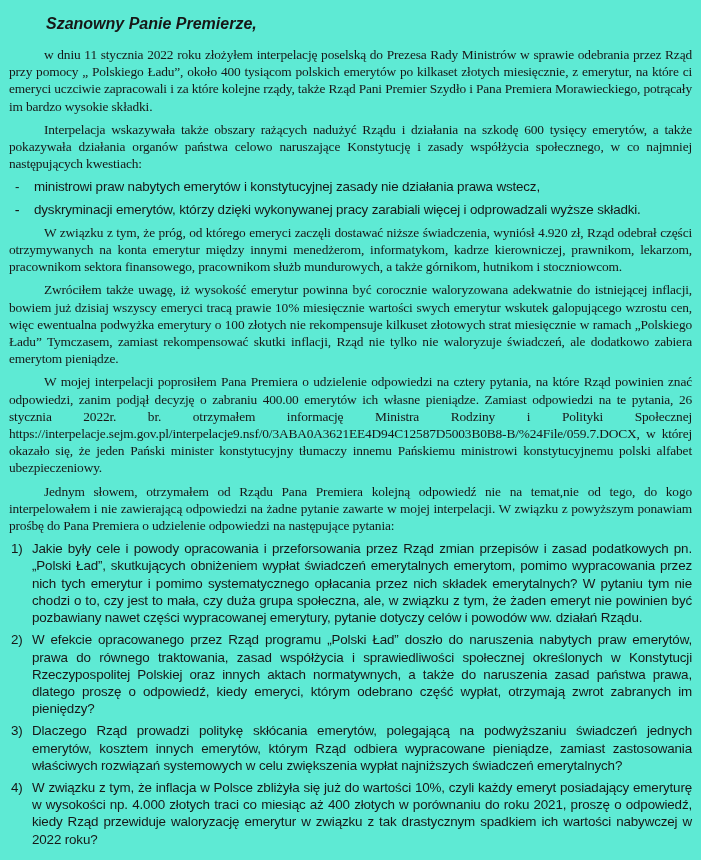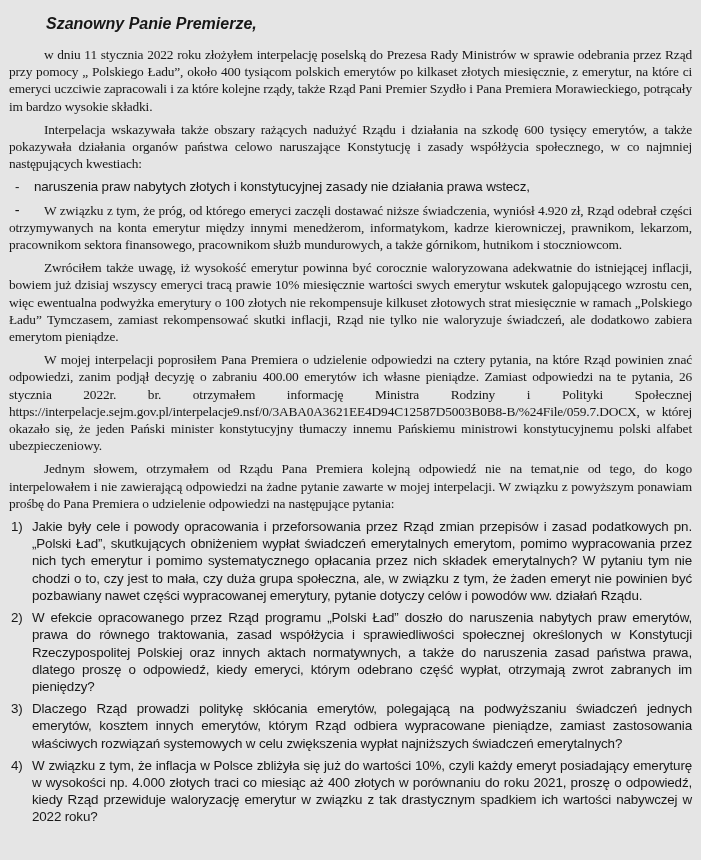--- a/index.html
+++ b/index.html
@@ -1,18 +1,18 @@
 <!DOCTYPE html>
 <html lang="pl"><head>
 <meta charset="utf-8">
 <style>
   html,body{margin:0;padding:0;background:#ffffff;}
   .page{
     width:701px;height:860px;box-sizing:border-box;
-    background:#e5e5e5;color:#171717;
+    background:#5eead4;color:#171717;
     padding:14px 9px 4px 9px;overflow:hidden;
     font-family:"Liberation Sans",sans-serif;
     font-size:13.4px;line-height:17.2px;letter-spacing:-0.15px;
   }
   .salutation{
     margin:0 0 13px 0;padding-left:37px;
     font-weight:bold;font-style:italic;font-size:16px;line-height:19px;
     letter-spacing:0;
   }
   p.para{
@@ -39,27 +39,28 @@
 
   <p class="salutation">Szanowny Panie Premierze,</p>
 
   <p class="para">w dniu 11 stycznia 2022 roku złożyłem interpelację poselską do Prezesa Rady Ministrów w sprawie odebrania przez Rząd przy pomocy „ Polskiego Ładu”, około 400 tysiącom polskich emerytów po kilkaset złotych miesięcznie, z emerytur, na które ci emeryci uczciwie zapracowali i za które kolejne rządy, także Rząd Pani Premier Szydło i Pana Premiera Morawieckiego, potrącały im bardzo wysokie składki.</p>
 
   <p class="para">Interpelacja wskazywała także obszary rażących nadużyć Rządu i działania na szkodę 600 tysięcy emerytów, a także pokazywała działania organów państwa celowo naruszające Konstytucję i zasady współżycia społecznego, w co najmniej następujących kwestiach:</p>
 
   <div class="dash-list">
     <div class="dash-item">
       <span class="marker">-</span>
-      <span>naruszenia praw nabytych złotych i konstytucyjnej zasady nie działania prawa wstecz,</span>
+      <span>ministrowi praw nabytych emerytów i konstytucyjnej zasady nie działania prawa wstecz,</span>
     </div>
     <div class="dash-item">
       <span class="marker">-</span>
     </div>
     <div class="dash-item">
       <span class="marker">-</span>
+      <span>dyskryminacji emerytów, którzy dzięki wykonywanej pracy zarabiali więcej i odprowadzali wyższe składki.</span>
     </div>
   </div>
 
   <p class="para">W związku z tym, że próg, od którego emeryci zaczęli dostawać niższe świadczenia, wyniósł 4.920 zł, Rząd odebrał części otrzymywanych na konta emerytur między innymi menedżerom, informatykom, kadrze kierowniczej, prawnikom, lekarzom, pracownikom sektora finansowego, pracownikom służb mundurowych, a także górnikom, hutnikom i stoczniowcom.</p>
 
   <p class="para">Zwróciłem także uwagę, iż wysokość emerytur powinna być corocznie waloryzowana adekwatnie do istniejącej inflacji, bowiem już dzisiaj wszyscy emeryci tracą prawie 10% miesięcznie wartości swych emerytur wskutek galopującego wzrostu cen, więc ewentualna podwyżka emerytury o 100 złotych nie rekompensuje kilkuset złotowych strat miesięcznie w ramach „Polskiego Ładu” Tymczasem, zamiast rekompensować skutki inflacji, Rząd nie tylko nie waloryzuje świadczeń, ale dodatkowo zabiera emerytom pieniądze.</p>
 
   <p class="para">W mojej interpelacji poprosiłem Pana Premiera o udzielenie odpowiedzi na cztery pytania, na które Rząd powinien znać odpowiedzi, zanim podjął decyzję o zabraniu 400.00 emerytów ich własne pieniądze. Zamiast odpowiedzi na te pytania, 26 stycznia 2022r. br. otrzymałem informację Ministra Rodziny i Polityki Społecznej https://interpelacje.sejm.gov.pl/interpelacje9.nsf/0/3ABA0A3621EE4D94C12587D5003B0B8-B/%24File/059.7.DOCX, w której okazało się, że jeden Pański minister konstytucyjny tłumaczy innemu Pańskiemu ministrowi konstytucyjnemu polski alfabet ubezpieczeniowy.</p>
 
   <p class="para">Jednym słowem, otrzymałem od Rządu Pana Premiera kolejną odpowiedź nie na temat,nie od tego, do kogo interpelowałem i nie zawierającą odpowiedzi na żadne pytanie zawarte w mojej interpelacji. W związku z powyższym ponawiam prośbę do Pana Premiera o udzielenie odpowiedzi na następujące pytania:</p>

